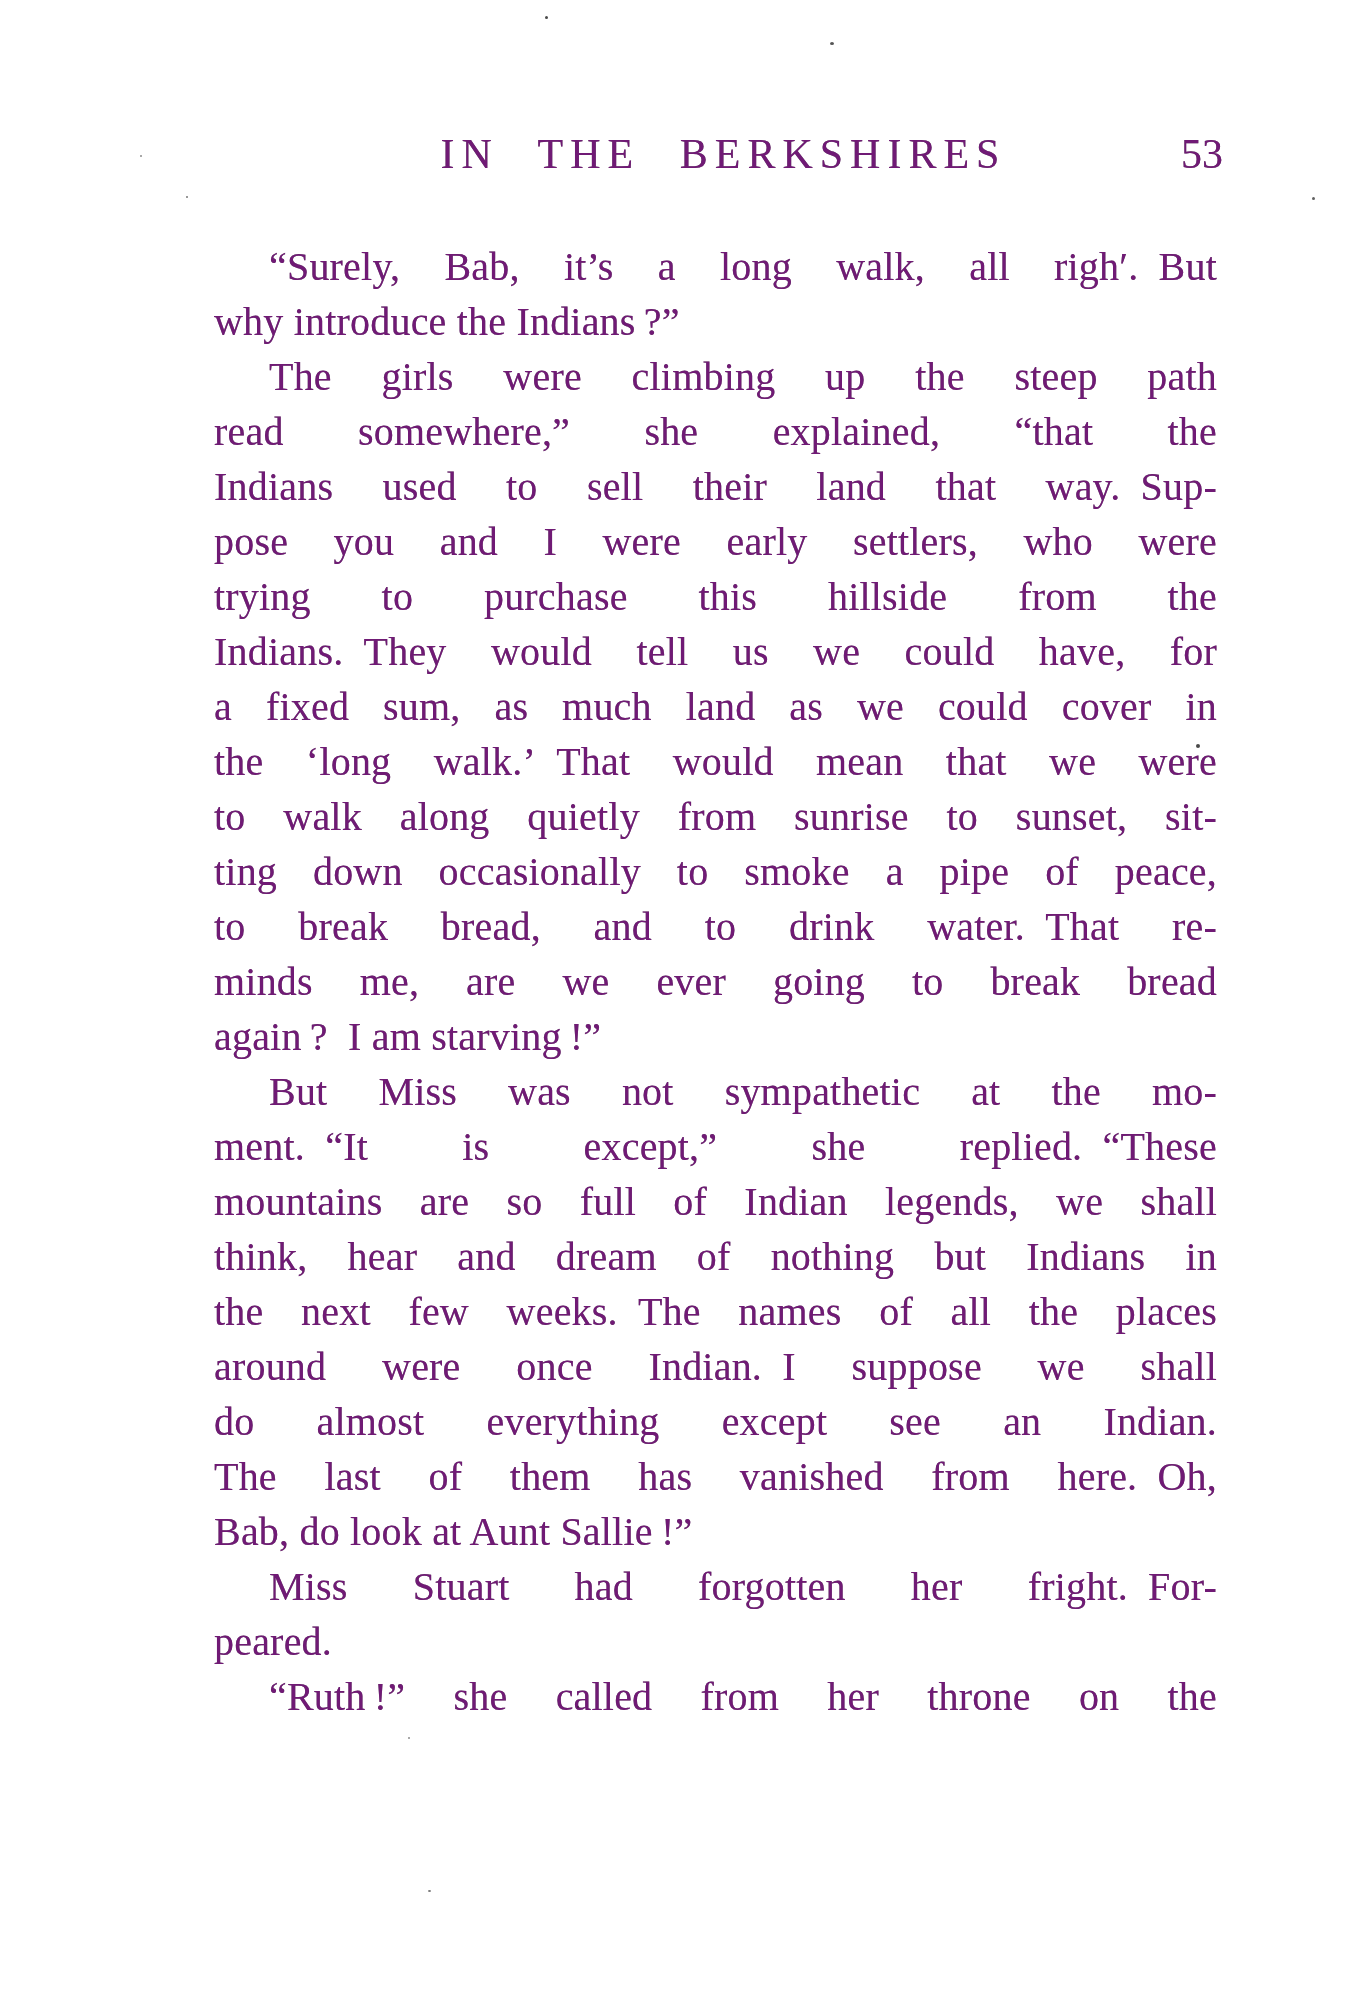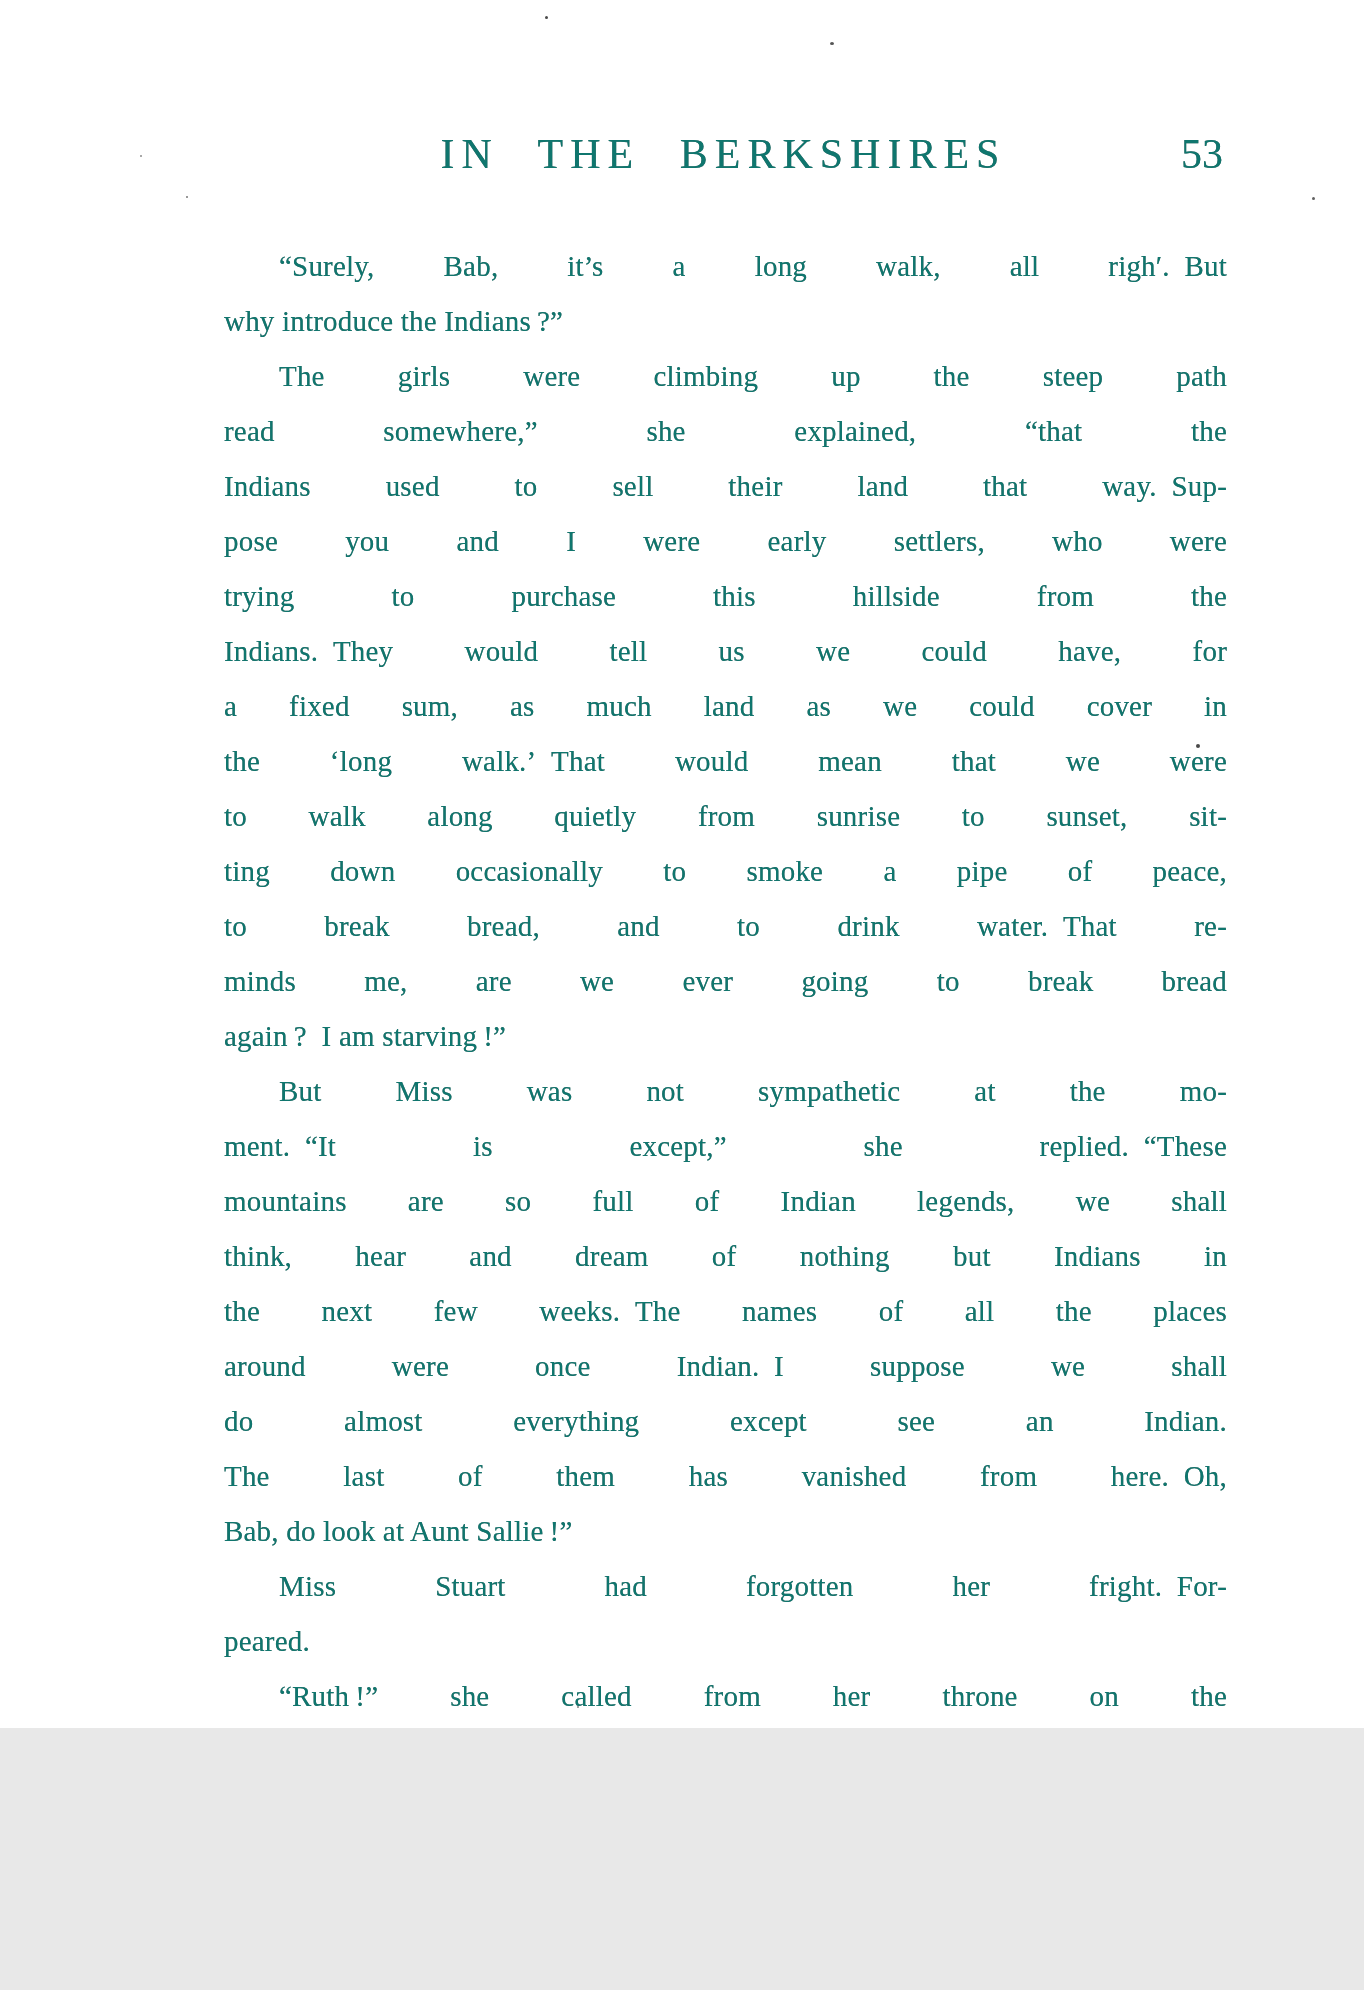--- a/index.html
+++ b/index.html
@@ -1,23 +1,23 @@
 <!DOCTYPE html>
 <html><head>
 <meta charset="utf-8">
 <style>
   html, body { margin: 0; padding: 0; background: #e8e8e8; }
   .page {
     position: relative;
     width: 1364px;
-    height: 1728px;
+    height: 1990px;
     margin: 0 auto;
     background: #ffffff;
     overflow: hidden;
-    color: #0f766e;
+    color: #701a75;
     font-family: "Liberation Serif", "DejaVu Serif", serif;
   }
   
   .running-head {
     position: absolute;
     left: 222px;
     top: 127px;
     width: 1003px;
     height: 55px;
     line-height: 55px;
@@ -34,24 +34,24 @@
   }
   .page-number {
     position: absolute;
     right: 2px;
     font-size: 42px;
     text-shadow: 0 0 0.6px rgba(0,0,0,0.55);
   }
   
   .text-block {
     position: absolute;
-    left: 224px;
+    left: 214px;
     top: 239px;
     width: 1003px;
-    font-size: 29px;
+    font-size: 40px;
     letter-spacing: 0.2px;
     text-shadow: 0 0 0.6px rgba(0,0,0,0.5);
   }
   .paragraph { margin: 0; }
   .line {
     height: 55px;
     line-height: 55px;
     text-align: justify;
     text-align-last: justify;
     overflow: visible;

